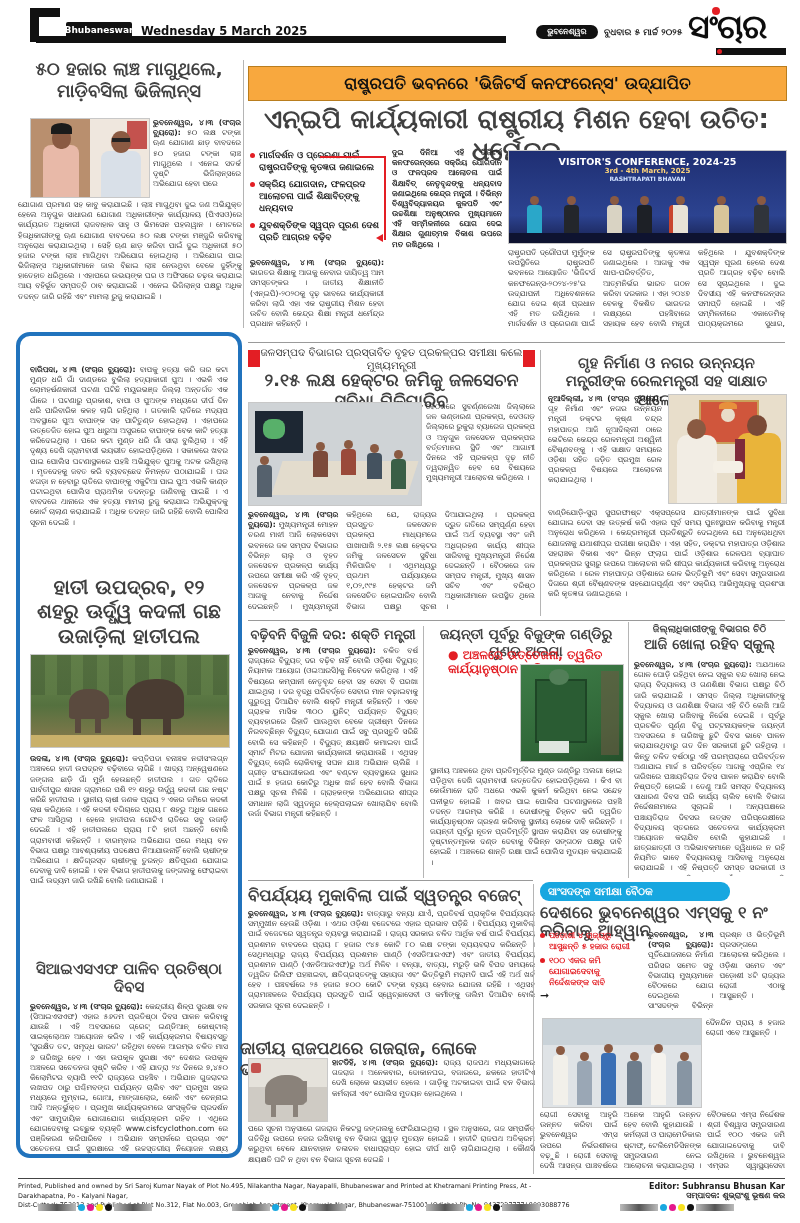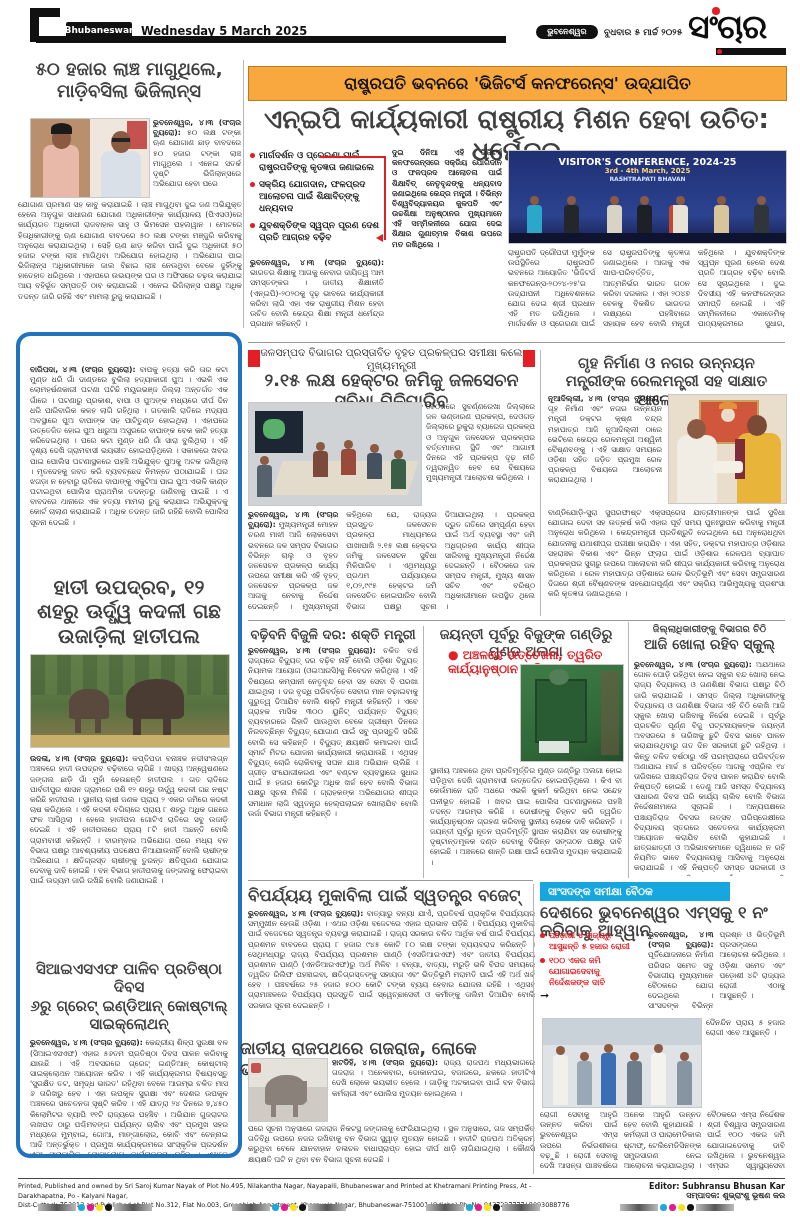--- a/index.html
+++ b/index.html
@@ -20,21 +20,21 @@
   .corner .notch{position:absolute;right:0;bottom:0;width:21px;height:25px;background:#fff;}
   .pill{background:#111;color:#fff;font-weight:bold;display:flex;align-items:center;justify-content:center;}
   .logo{font-weight:bold;font-size:33px;letter-spacing:-1px;color:#0d0d0d;line-height:1;}
   .logo-dot{position:absolute;width:8px;height:8px;border-radius:50%;background:#e31e24;}
   .logo-bar{position:absolute;height:7px;background:#111;}
   .logo-bar .rd{position:absolute;left:1px;top:1px;width:5px;height:5px;border-radius:50%;background:#e31e24;}
   
   .banner{background:#f8a83e;border:1px solid #b97d1e;display:flex;align-items:center;justify-content:center;
           font-weight:bold;font-size:16.5px;color:#111;}
   .redsq{background:#e31e24;width:12px;}
-  .bluebar{background:#17a7e0;color:#fff;font-weight:bold;font-size:10.5px;display:flex;align-items:center;padding-left:8px;}
+  .bluebar{background:#17a7e0;color:#fff;font-weight:bold;font-size:10.5px;display:flex;align-items:center;padding-left:8px;border-radius:9px;}
   .bullet-item{position:relative;padding-left:9px;font-size:9px;font-weight:bold;line-height:1.3;margin-bottom:6px;}
   .bullet-item:before{content:"";position:absolute;left:0;top:3px;width:5px;height:5px;border-radius:50%;background:#e31e24;}
   .redtxt{color:#e31e24;font-weight:bold;}
   .bluebox{border:4px solid #2173bd;border-radius:14px;padding:8px 10px;box-sizing:border-box;overflow:hidden;}
   .connector{border-top:2px solid #e31e24;border-right:2px solid #e31e24;}
   .arrow-left{width:0;height:0;border:4px solid transparent;border-right:7px solid #e31e24;}
   .regmark{position:absolute;top:1203px;height:8px;display:flex;align-items:center;gap:2px;}
   .regmark .g{width:38px;height:7px;background:linear-gradient(90deg,#bbb,#555,#bbb);}
   .regmark .d{width:7px;height:7px;border-radius:50%;}
   .foot{font-size:6.4px;line-height:1.5;color:#222;}
@@ -96,21 +96,20 @@
       <div class="abs" style="left:95px;top:24px;width:58px;height:40px;background:#4a3c32;border-radius:50% 45% 12% 12%;"></div>
       <div class="abs" style="left:102px;top:60px;width:8px;height:22px;background:#4a3c32;"></div>
       <div class="abs" style="left:132px;top:60px;width:8px;height:22px;background:#4a3c32;"></div>
       <div class="abs" style="left:0;bottom:0;width:198px;height:12px;background:#c9b06a;"></div>
     </div>
     <div class="bt" style="height:198px;margin-top:6px;">
       <b class="dl">ଉଦଳା, ୪।୩ (ସଂଚାର ବ୍ୟୁରୋ):</b>
       <span>କପ୍ତିପଦା ବନାଞ୍ଚଳ ନଦୀସଂଲଗ୍ନ ଅଞ୍ଚଳରେ ହାତୀ ଉପଦ୍ରବ ବଢ଼ିବାରେ ଲାଗିଛି । ଖାଦ୍ୟ ଅନ୍ୱେଷଣରେ ଜଙ୍ଗଲ ଛାଡ଼ି ଗାଁ ମୁହାଁ ହେଉଛନ୍ତି ହାତୀପଲ । ଗତ ରାତିରେ ପାର୍ବତୀପୁର ଶାସନ ଗ୍ରାମରେ ପଶି ୧୨ ଶହରୁ ଊର୍ଦ୍ଧ୍ୱ କଦଳୀ ଗଛ ନଷ୍ଟ କରିଛି ହାତୀପଲ । ସ୍ଥାନୀୟ ଚାଷୀ ଜଣକ ପ୍ରାୟ ୨ ଏକର ଜମିରେ କଦଳୀ ଚାଷ କରିଥିଲେ । ଏହି କଦଳୀ ବଗିଚାରେ ପ୍ରାୟ ୮ ଶହରୁ ଅଧିକ ଗଛରେ ଫଳ ଆସିଥିଲା । ହେଲେ ହାତୀପଲ ଗୋଟିଏ ରାତିରେ ସବୁ ଉଜାଡ଼ି ଦେଇଛି । ଏହି ହାତୀପଲରେ ପ୍ରାୟ ୮ଟି ହାତୀ ଅଛନ୍ତି ବୋଲି ଗ୍ରାମବାସୀ କହିଛନ୍ତି । ବାରମ୍ବାର ଅଭିଯୋଗ ପରେ ମଧ୍ୟ ବନ ବିଭାଗ ପକ୍ଷରୁ ଆବଶ୍ୟକୀୟ ପଦକ୍ଷେପ ନିଆଯାଉନାହିଁ ବୋଲି ଚାଷୀଙ୍କ ଅଭିଯୋଗ । କ୍ଷତିଗ୍ରସ୍ତ ଚାଷୀଙ୍କୁ ତୁରନ୍ତ କ୍ଷତିପୂରଣ ଯୋଗାଇ ଦେବାକୁ ଦାବି ହୋଇଛି । ବନ ବିଭାଗ ହାତୀପଲକୁ ଜଙ୍ଗଲକୁ ଫେରାଇବା ପାଇଁ ଉଦ୍ୟମ ଜାରି ରଖିଛି ବୋଲି ଜଣାଯାଇଛି ।</span>
     </div>
     <div class="hl ctr" style="font-size:15px;margin-top:8px;">ସିଆଇଏସଏଫ ପାଳିବ ପ୍ରତିଷ୍ଠା ଦିବସ</div>
-    <div class="hl ctr" style="font-size:15px;">୬ରୁ ଗ୍ରେଟ୍ ଇଣ୍ଡିଆନ୍ କୋଷ୍ଟାଲ୍ ସାଇକ୍ଲୋଥନ୍</div>
     <div class="bt" style="height:212px;margin-top:5px;">
       <b class="dl">ଭୁବନେଶ୍ୱର, ୪।୩ (ସଂଚାର ବ୍ୟୁରୋ):</b>
       <span>କେନ୍ଦ୍ରୀୟ ଶିଳ୍ପ ସୁରକ୍ଷା ବଳ (ସିଆଇଏସଏଫ) ଏହାର ୫୬ତମ ପ୍ରତିଷ୍ଠା ଦିବସ ପାଳନ କରିବାକୁ ଯାଉଛି । ଏହି ଅବସରରେ ଗ୍ରେଟ୍ ଇଣ୍ଡିଆନ୍ କୋଷ୍ଟାଲ୍ ସାଇକ୍ଲୋଥନ ଆୟୋଜନ କରିବ । ଏହି କାର୍ଯ୍ୟକ୍ରମର ବିଷୟବସ୍ତୁ 'ସୁରକ୍ଷିତ ତଟ, ସମୃଦ୍ଧ ଭାରତ' ରହିଥିବା ବେଳେ ଆରମ୍ଭ ଚଳିତ ମାସ ୬ ତାରିଖରୁ ହେବ । ଏହା ଉପକୂଳ ସୁରକ୍ଷା ଏବଂ ଦେଶର ଉପକୂଳ ଅଞ୍ଚଳରେ ସଚେତନତା ସୃଷ୍ଟି କରିବ । ଏହି ଯାତ୍ରା ୨୪ ଦିନରେ ୭,୪୫୦ କିଲୋମିଟର ବ୍ୟାପି ୧୧ଟି ରାଜ୍ୟରେ ପହଞ୍ଚିବ । ଅଭିଯାନ ଗୁଜରାଟର ଲଖପତ ଠାରୁ ପଶ୍ଚିମବଙ୍ଗ ପର୍ଯ୍ୟନ୍ତ ଚାଲିବ ଏବଂ ପ୍ରମୁଖ ସହର ମଧ୍ୟରେ ମୁମ୍ବାଇ, ଗୋଆ, ମାଙ୍ଗାଲୋର, କୋଚି ଏବଂ ଚେନ୍ନାଇ ଆଦି ଅନ୍ତର୍ଭୁକ୍ତ । ପ୍ରମୁଖ କାର୍ଯ୍ୟକ୍ରମରେ ସାଂସ୍କୃତିକ ପ୍ରଦର୍ଶନ ଏବଂ ସାମୁଦାୟିକ ଯୋଗାଯୋଗ କାର୍ଯ୍ୟକ୍ରମ ରହିବ । ଏଥିରେ ଯୋଗଦେବାକୁ ଇଚ୍ଛୁକ ବ୍ୟକ୍ତି www.cisfcyclothon.com ରେ ପଞ୍ଜିକରଣ କରିପାରିବେ । ଅଭିଯାନ ସମ୍ପର୍କରେ ପ୍ରଚାର ଏବଂ ସଚେତନତା ପାଇଁ ସୁରକ୍ଷାରେ ଏହି ଉଚ୍ଚସ୍ତରୀୟ ନିୟୋଜନ ଲକ୍ଷ୍ୟ ରଖାଯାଇଛି ।</span>
     </div>
   </div>
 
   <div class="abs rule-v" style="left:243px;top:60px;height:268px;"></div>
 
   <div class="abs banner" style="left:248px;top:66px;width:537px;height:33px;">
     <span>ରାଷ୍ଟ୍ରପତି ଭବନରେ 'ଭିଜିଟର୍ସ କନଫରେନ୍ସ' ଉଦ୍‌ଯାପିତ</span>

